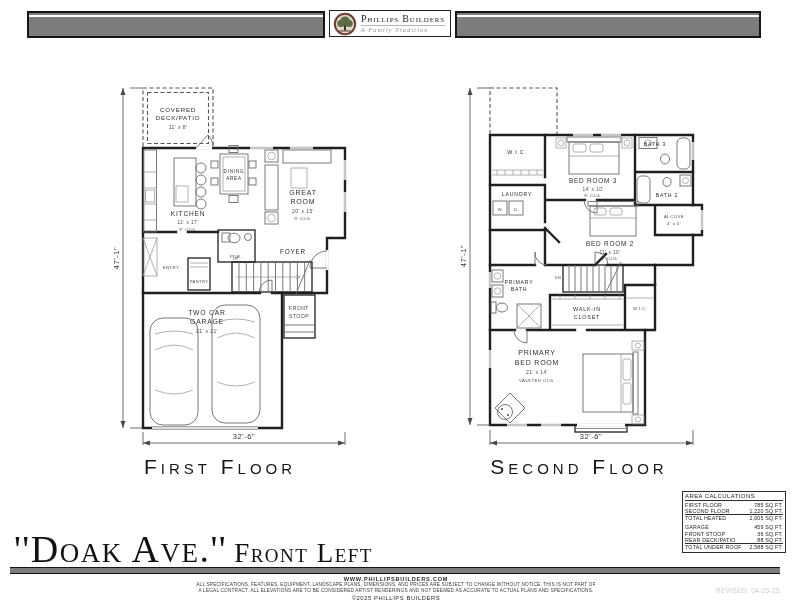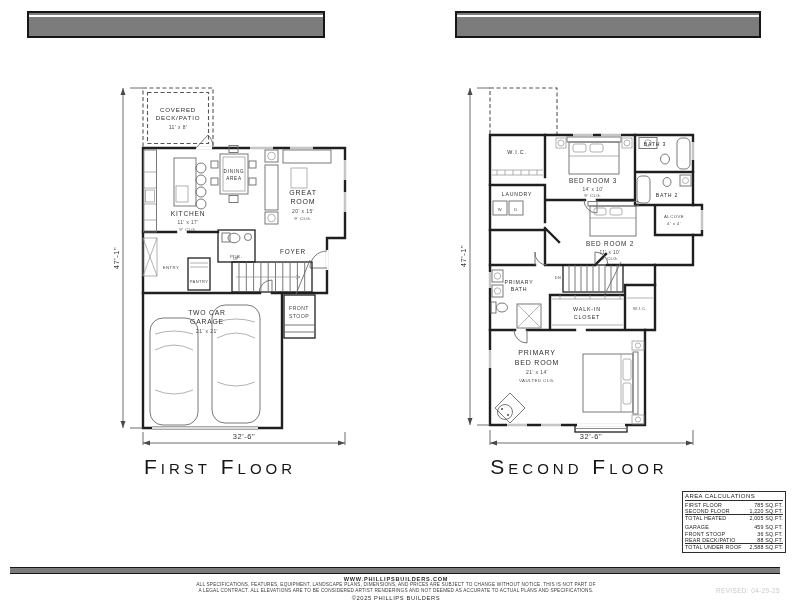--- a/index.html
+++ b/index.html
@@ -51,20 +51,34 @@
   .ft-disc{font-size:4.7px;line-height:6.2px;letter-spacing:0.2px;color:#3a3a3a;}
   .ft-copy{font-size:5.8px;letter-spacing:0.6px;margin-top:1px;}
   .revised{position:absolute;left:716px;top:587px;font-size:6.4px;color:#c9c9c9;letter-spacing:0.4px;}
 </style>
 </head>
 <body>
 
 <div class="page">
 
   <div class="hbar" style="left:27px;top:11px;width:294px;"></div>
+  <div class="logo-box">
+    <svg width="24" height="24" viewBox="-13 -13 26 26">
+      <circle cx="0" cy="0" r="11" fill="#ded8c6" stroke="#6d3f38" stroke-width="2.2"></circle>
+      <circle cx="0" cy="-2.5" r="5.5" fill="#5d6b47"></circle>
+      <circle cx="-4.5" cy="-0.5" r="3.8" fill="#5d6b47"></circle>
+      <circle cx="4.5" cy="-0.5" r="3.8" fill="#5d6b47"></circle>
+      <rect x="-1.1" y="1.5" width="2.2" height="5.5" fill="#3f3229"></rect>
+      <line x1="-6" y1="7.5" x2="6" y2="7.5" stroke="#3f3229" stroke-width="1"></line>
+    </svg>
+    <div class="logo-text">
+      <span class="logo-name">Phillips Builders</span>
+      <span class="logo-tag">A Family Tradition</span>
+    </div>
+  </div>
   <div class="hbar" style="left:455px;top:11px;width:302px;"></div>
 
   <svg class="plan" style="left:110px;top:82px;" width="270" height="400" viewBox="0 0 270 400">
 
     <g>
       <rect x="33" y="6" width="70" height="60" class="dash"></rect>
       <rect x="37.5" y="10.5" width="61" height="51" class="dash" stroke-dasharray="2.5 2"></rect>
     </g>
 
     <path class="wall" d="M33,66 L235,66 L235,156 L217,156 L217,211 L172,211 L172,346 L33,346 Z"></path>
@@ -391,20 +405,23 @@
     <div class="at-row">
       <span>REAR DECK/PATIO</span>
       <span>88 SQ.FT.</span>
     </div>
     <div class="at-row total">
       <span>TOTAL UNDER ROOF</span>
       <span>2,588 SQ.FT.</span>
     </div>
   </div>
 
+  <div class="plan-title">
+    <span class="pt-main">''Doak Ave.''</span><span class="pt-sub">Front Left</span>
+  </div>
 
   <div class="footer-bar"></div>
 
   <div class="footer-text">
     <div class="ft-site">WWW.PHILLIPSBUILDERS.COM</div>
     <div class="ft-disc">ALL SPECIFICATIONS, FEATURES, EQUIPMENT, LANDSCAPE PLANS, DIMENSIONS, AND PRICES ARE SUBJECT TO CHANGE WITHOUT NOTICE. THIS IS NOT PART OF</div>
     <div class="ft-disc">A LEGAL CONTRACT. ALL ELEVATIONS ARE TO BE CONSIDERED ARTIST RENDERINGS AND NOT DEEMED AS ACCURATE TO ACTUAL PLANS AND SPECIFICATIONS.</div>
     <div class="ft-copy">©2025 PHILLIPS BUILDERS</div>
   </div>
 

